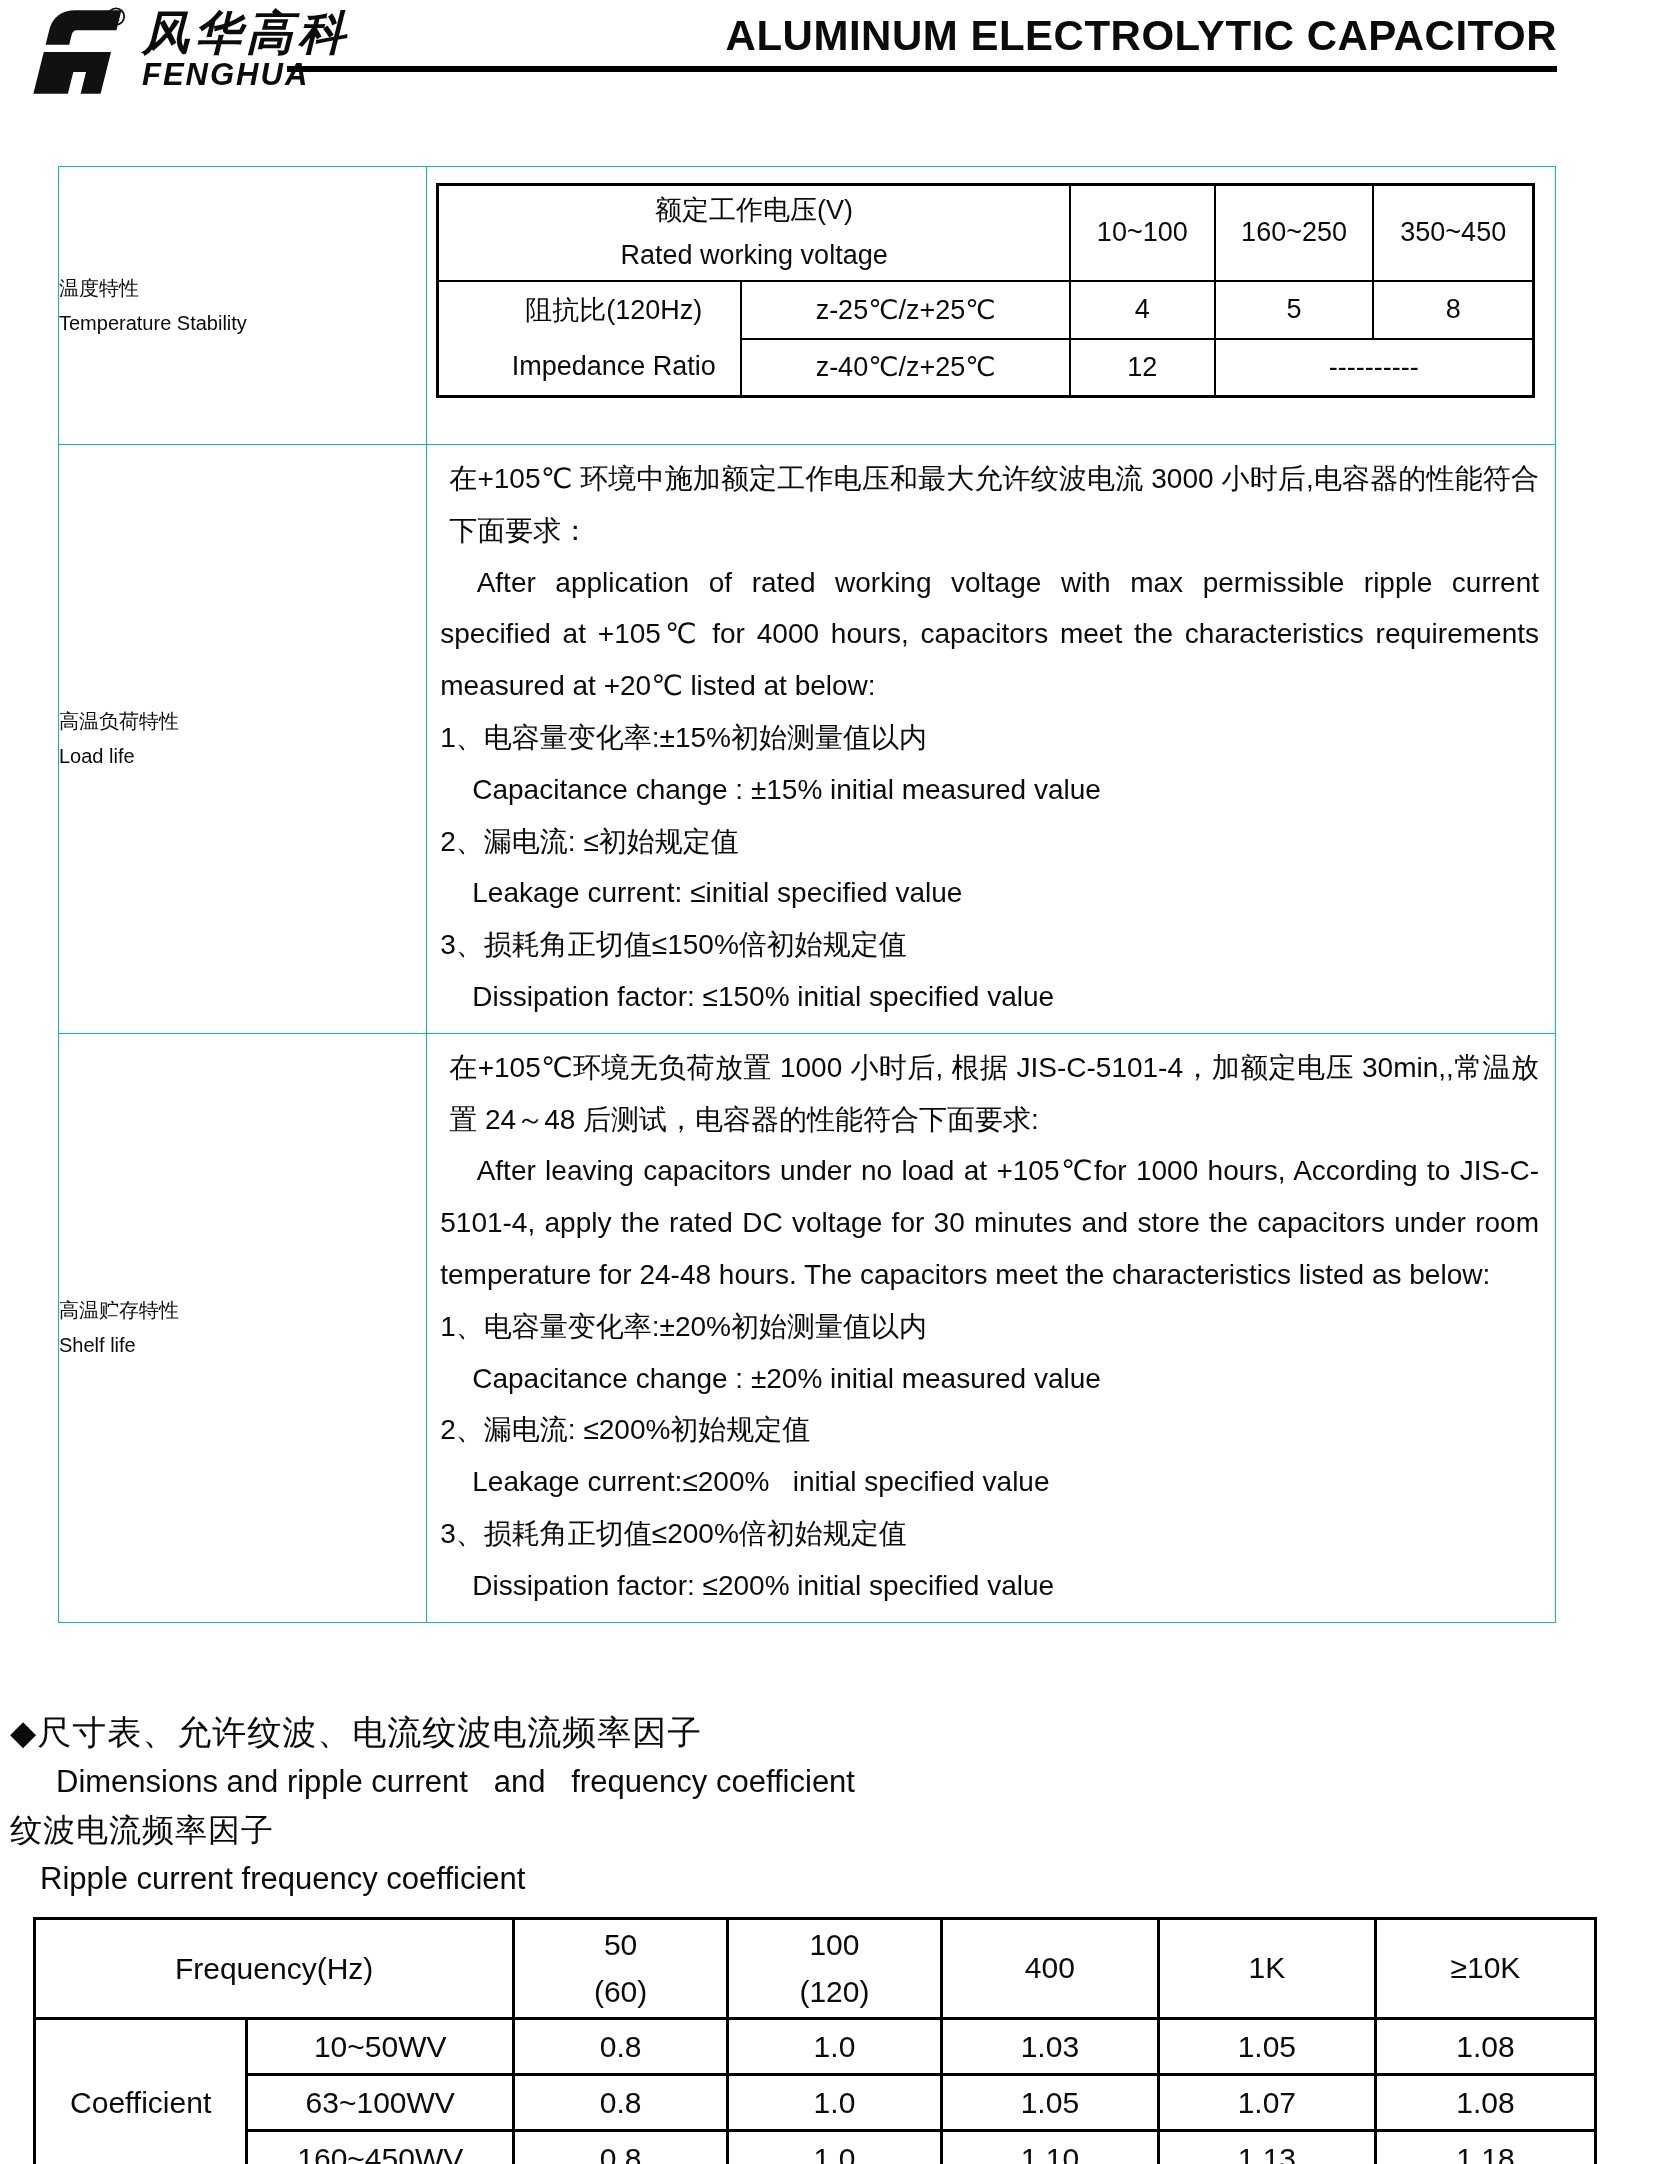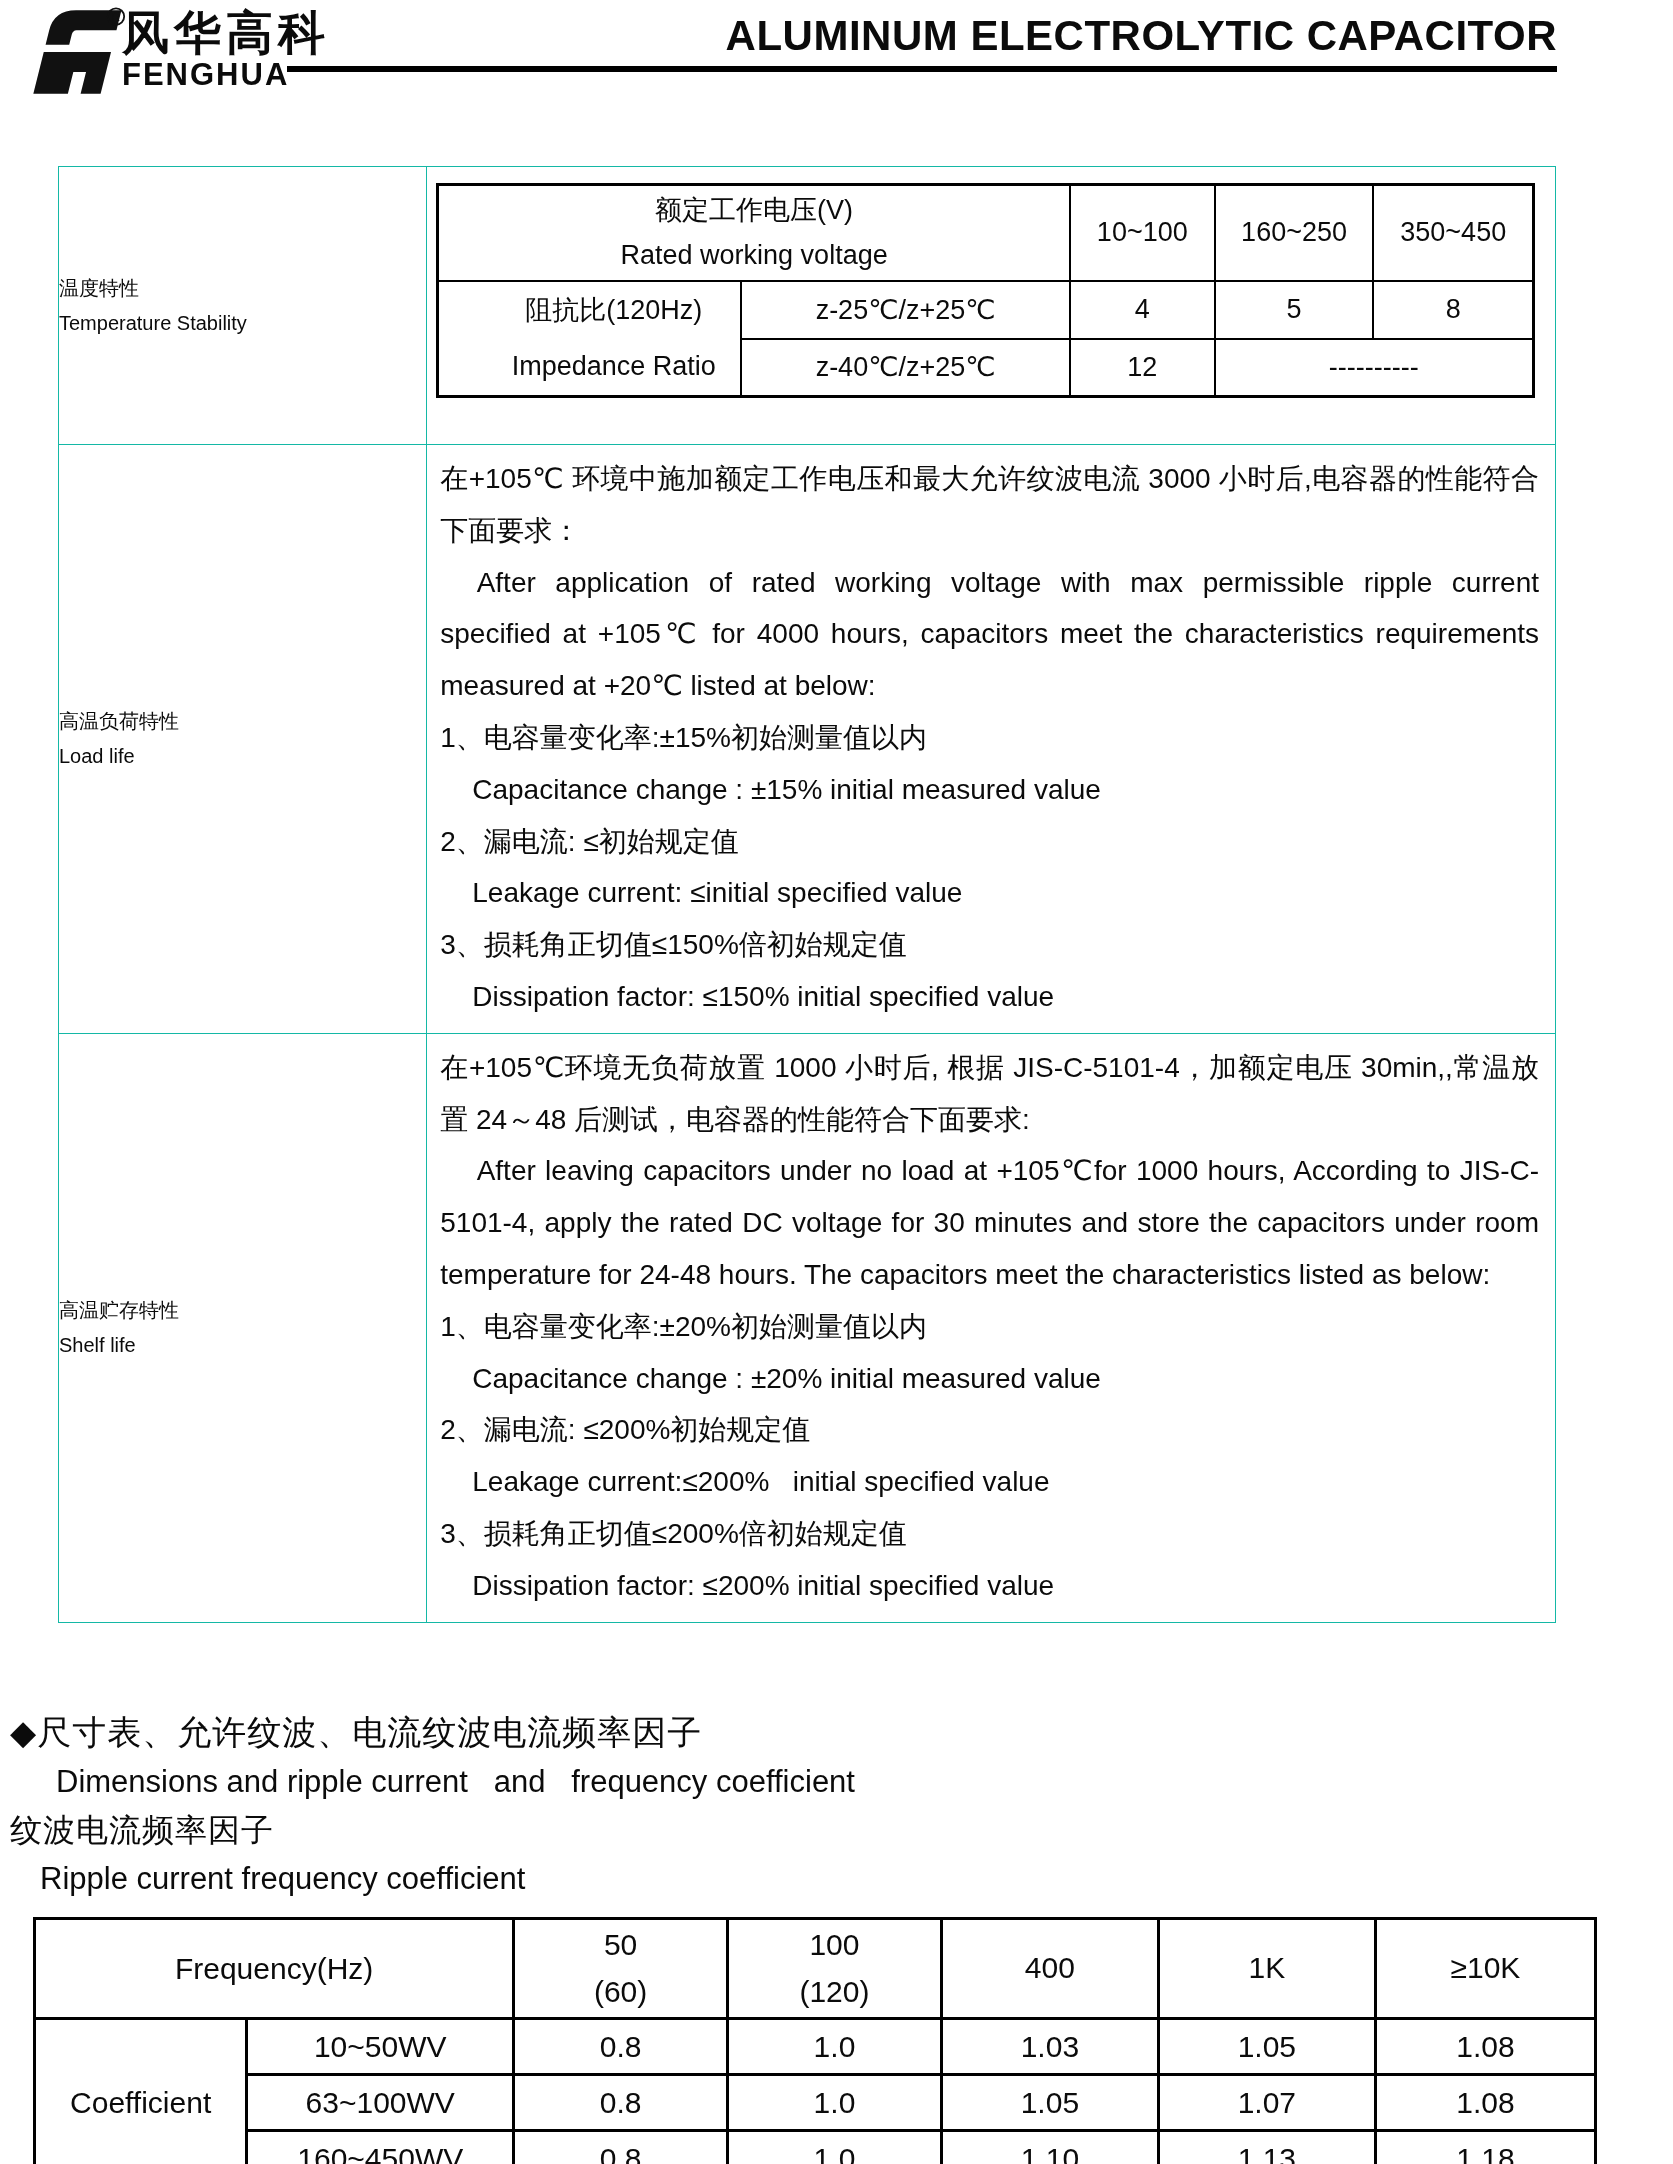--- a/index.html
+++ b/index.html
@@ -9,21 +9,21 @@
     height: 2164px;
     position: relative;
     font-family: "Liberation Sans", "DejaVu Sans", sans-serif;
     color: #0b0b0b;
     overflow: hidden;
   }
 
   
   .page-header { position: relative; height: 112px; }
   .logo-mark { position: absolute; left: 26px; top: 6px; }
-  .brand-block { position: absolute; left: 122px; top: 8px; }
+  .brand-block { position: absolute; left: 142px; top: 8px; font-style: italic; }
   .brand-cn { font-size: 47px; font-weight: bold; letter-spacing: 5px; line-height: 1.05; }
   .brand-en { font-size: 31px; font-weight: bold; letter-spacing: 2px; line-height: 1.15; }
   .page-title {
     position: absolute; right: 116px; top: 12px;
     font-size: 42px; font-weight: bold; letter-spacing: 0.5px;
     white-space: nowrap;
   }
   .title-underline {
     position: absolute; left: 287px; top: 66px;
     width: 1270px; height: 6px; background: #000;
@@ -32,21 +32,21 @@
   
   table { border-collapse: collapse; }
   .spec-table {
     margin: 54px 0 0 58px;
     width: 1498px;
     table-layout: fixed;
   }
   .spec-table > tbody > tr > td { border: 1px solid #14b8a6; vertical-align: middle; }
   .label-cell { text-align: left; font-size: 20px; line-height: 1.75; }
   .para-cell { padding: 8px 16px 10px 13px; font-size: 28px; line-height: 1.85; vertical-align: top; }
-  .cn-intro { text-align: justify; }
+  .cn-intro { text-align: justify; margin-left: 9px; }
   .en-intro { text-align: justify; text-indent: 1.3em; }
   .item-cn { }
   .item-en { padding-left: 32px; }
   .pre { white-space: pre-wrap; }
 
   
   .inner-table {
     margin: 16px 20px 46px 9px;
     width: calc(100% - 29px);
     table-layout: fixed;

